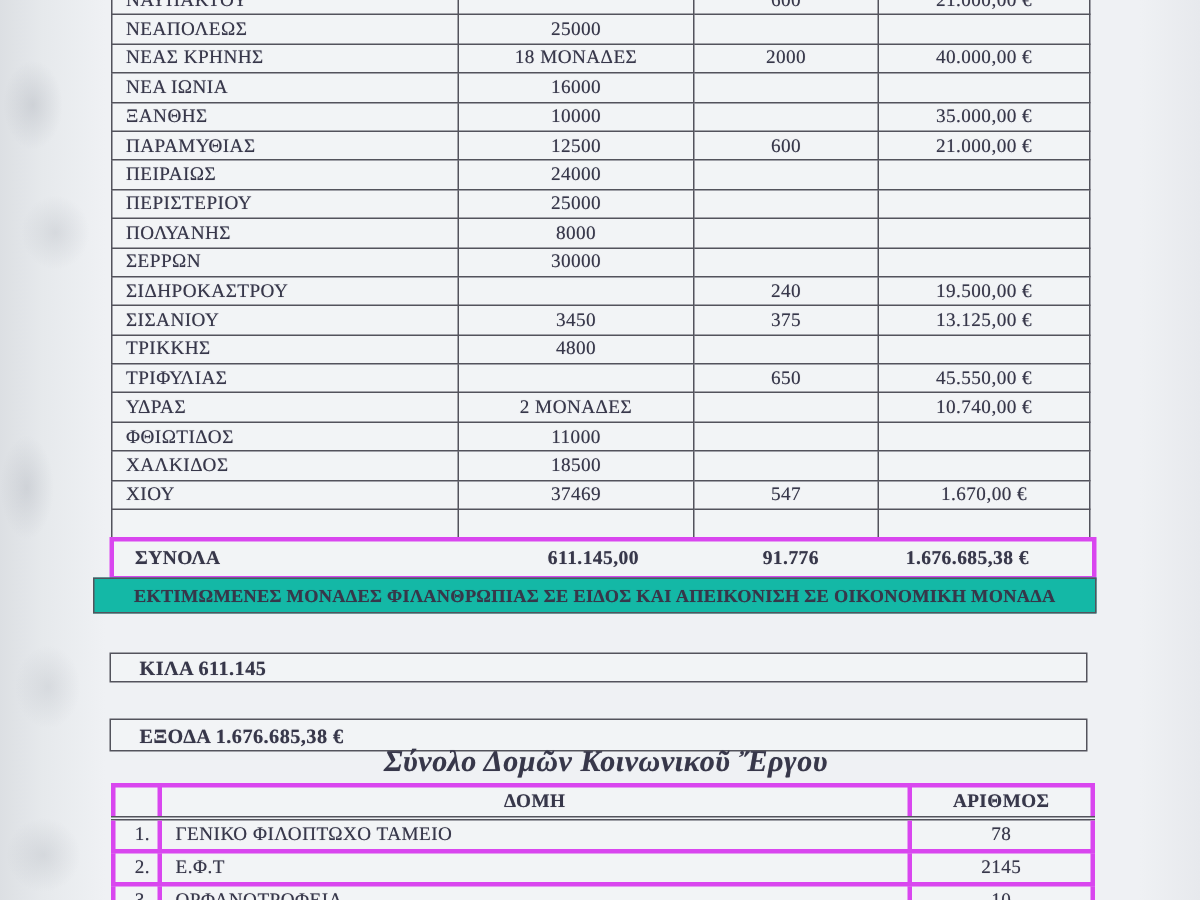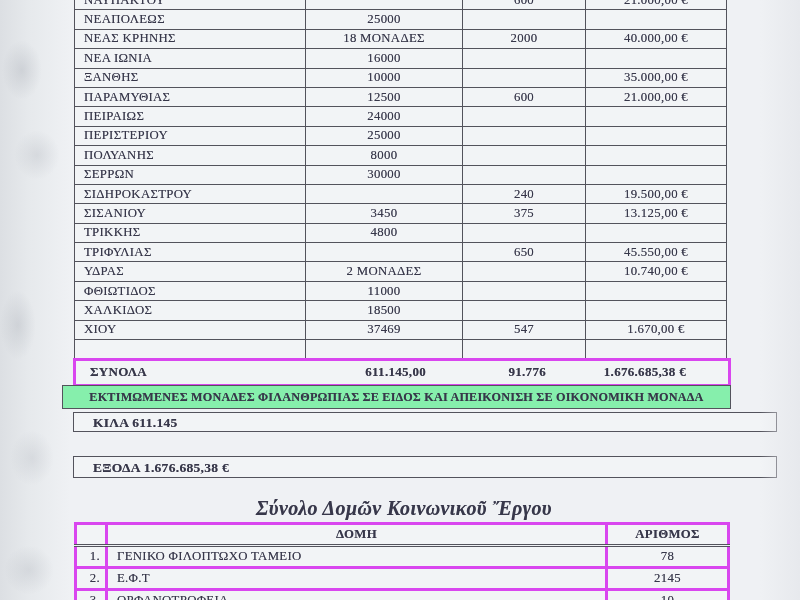--- a/index.html
+++ b/index.html
@@ -57,33 +57,34 @@
   }
   #totals-box span{position:absolute;top:3px;display:block;}
   #totals-label{left:14px;}
   #totals-kilos{left:150px;width:200px;text-align:right;}
   #totals-persons{left:370px;width:100px;text-align:right;}
   #totals-amount{left:440px;width:170px;text-align:right;}
 
   
   #note-box{
     position:absolute;left:62px;top:385px;width:667px;height:22px;
-    border:1px solid #53535c;background:#86efac;
+    border:1px solid #53535c;background:#14b8a6;
     font-weight:bold;font-size:12.2px;letter-spacing:.2px;
     text-align:center;line-height:22px;white-space:nowrap;
     text-shadow:0 0 .5px rgba(46,46,62,.55);
   }
 
   
   .stat-box{
-    position:absolute;left:73px;width:704px;
+    position:absolute;left:73px;width:652px;
     border:1px solid #53535c;background:#f2f4f6;
     font-weight:bold;font-size:13.5px;letter-spacing:.3px;
     padding-left:19px;box-sizing:border-box;
     text-shadow:0 0 .5px rgba(46,46,62,.6);
+    margin-top:23px;
   }
   #stat-kila{top:412px;height:20px;line-height:20px;}
   #stat-atoma{top:434px;height:20px;line-height:20px;}
   #stat-exoda{top:456px;height:22px;line-height:22px;}
 
   
   #section-heading{
     position:absolute;left:0;top:497px;width:800px;
     text-align:center;font-style:italic;font-weight:bold;
     font-size:20px;letter-spacing:.4px;

